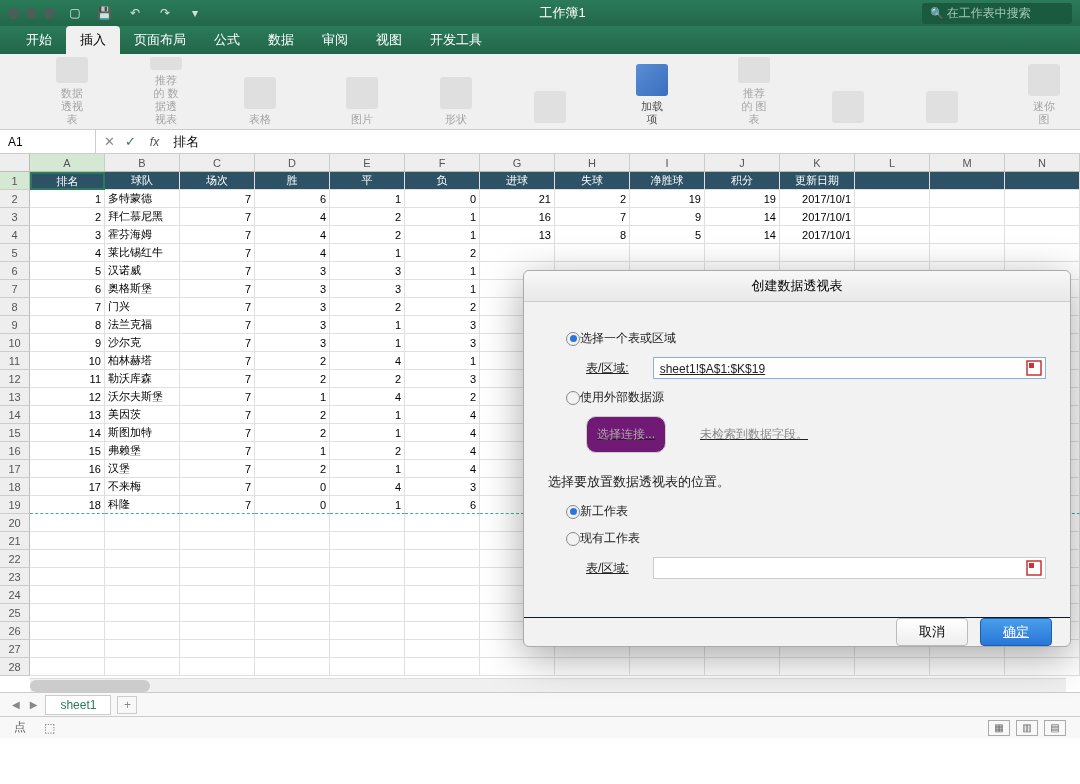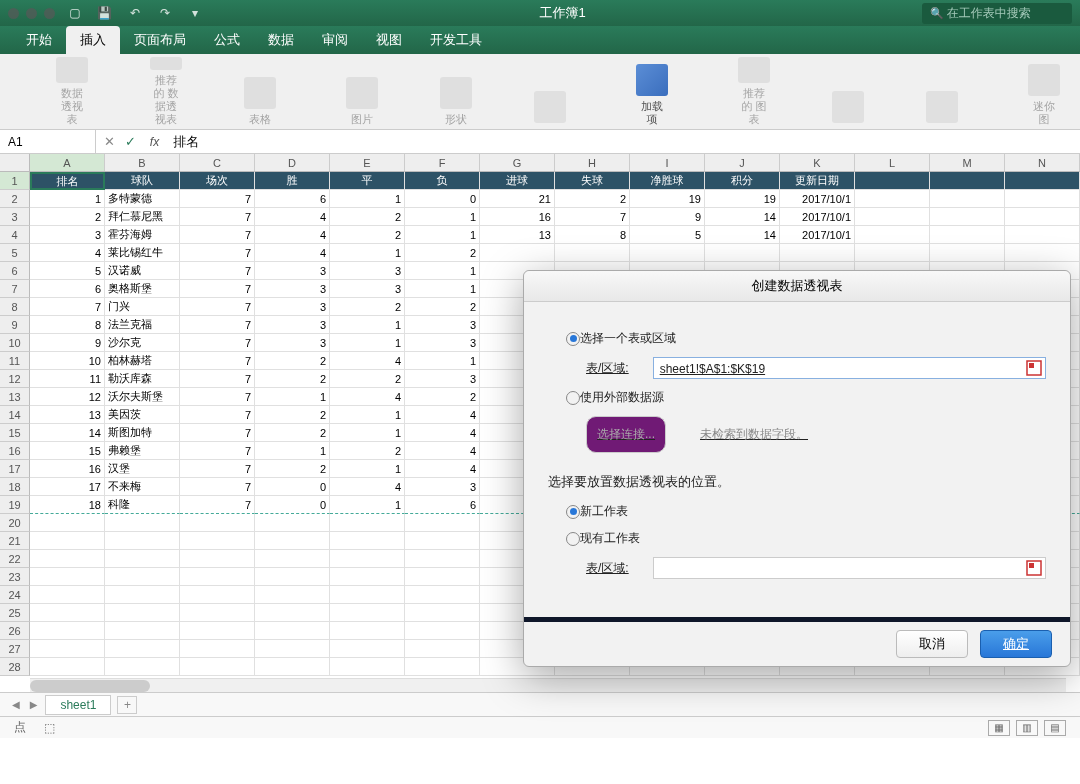--- a/index.html
+++ b/index.html
@@ -59,21 +59,21 @@
 .dlg-label{font-size:13px;margin-bottom:12px;}
 .dlg-option{display:flex;align-items:center;margin:10px 0 10px 18px;}
 .radio{width:14px;height:14px;border:1px solid #888;border-radius:50%;display:flex;align-items:center;justify-content:center;}
 .radio.on::after{content:"";width:7px;height:7px;background:#2877d8;border-radius:50%;}
 .dlg-field{display:flex;align-items:center;gap:24px;margin:8px 0 8px 38px;text-decoration:underline;}
 .dlg-input{flex:1;border:1px solid #88b0e0;background:#fff;padding:3px 6px;font-size:13px;height:22px;position:relative;}
 .dlg-input .picker{position:absolute;right:3px;top:2px;width:16px;height:16px;}
 .dlg-input.plain{border:1px solid #ccc;}
 .dlg-hint{color:#888;margin-left:10px;}
 .dlg-btn-disabled{border:1px solid #ccc;background:#701a75;color:#aaa;padding:9px 10px;border-radius:10px;}
-.dlg-buttons{display:flex;justify-content:flex-end;gap:12px;padding:8px 18px;border-top:5px solid #0f172a;}
+.dlg-buttons{display:flex;justify-content:flex-end;gap:12px;padding:0 18px;border-top:1px solid #0f172a;}
 .dlg-btn{padding:4px 22px;border:1px solid #bbb;border-radius:4px;background:linear-gradient(#fff,#eee);cursor:pointer;font-size:13px;}
 .dlg-btn.primary{background:linear-gradient(#4a9eea,#2877d8);color:#fff;border-color:#1a5faf;text-decoration:underline;}
 svg.picker-svg{width:16px;height:16px;}
 </style>
 </head>
 <body>
 
 <div class="titlebar">
   <div class="traffic">
     <div class="light red"></div>

